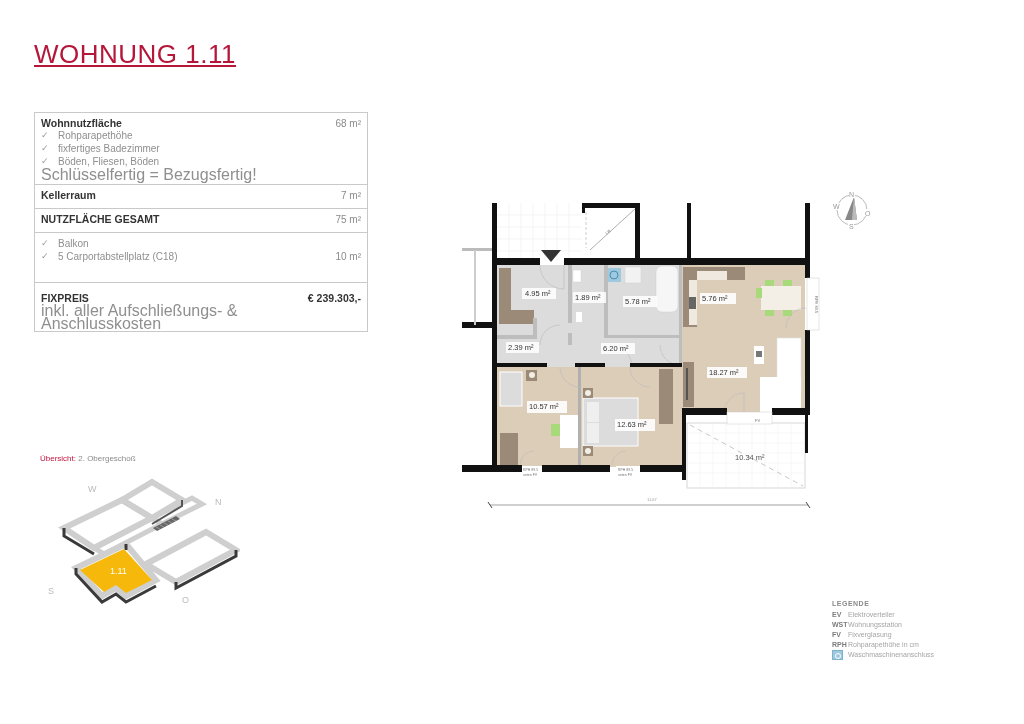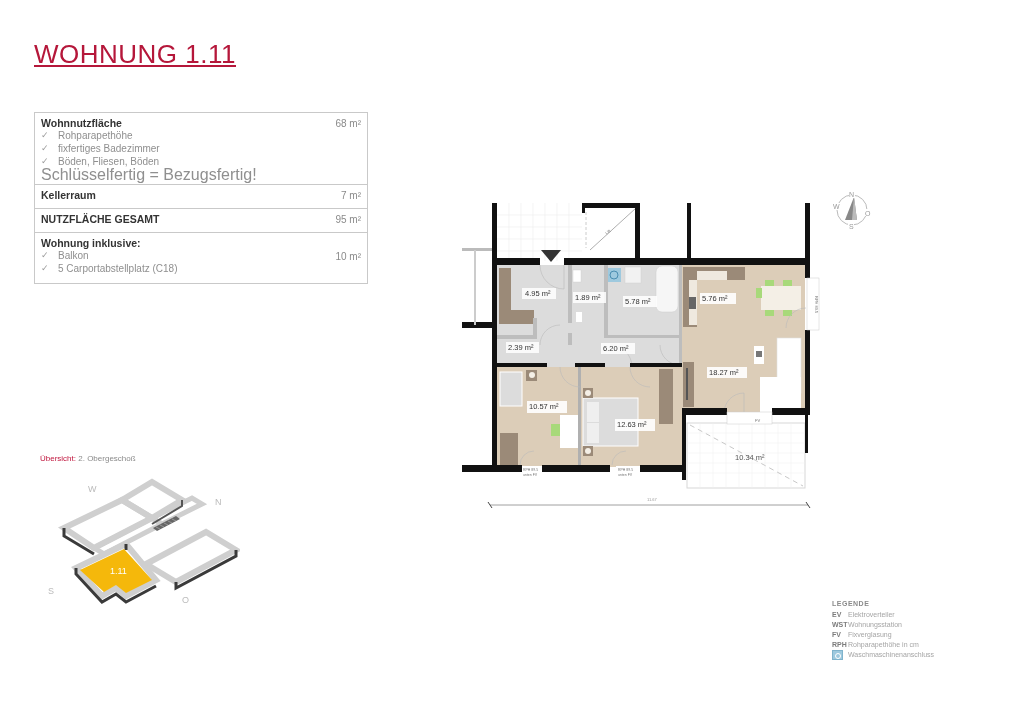--- a/index.html
+++ b/index.html
@@ -68,34 +68,40 @@
   </div>
   <div class="row r2">
     <div class="row-head">
       <span class="label-bold">Kellerraum</span>
       <span class="value">7 m²</span>
     </div>
   </div>
   <div class="row r3">
     <div class="row-head">
       <span class="label-bold">NUTZFLÄCHE GESAMT</span>
-      <span class="value">95 m²</span>
+      <span class="value">75 m²</span>
     </div>
   </div>
   <div class="row r4">
-    <div class="label-bold">Wohnung inklusive:</div>
     <div class="check-item">
         <span class="chk">✓</span>
         <span>Balkon</span>
       </div>
     <div class="check-item">
         <span class="chk">✓</span>
         <span>5 Carportabstellplatz (C18)</span>
       </div>
     <span class="value balkon-val">10 m²</span>
+  </div>
+  <div class="row r5">
+    <div class="row-head">
+      <span class="label-bold">FIXPREIS</span>
+      <span class="value dark">€ 239.303,-</span>
+    </div>
+    <div class="plain-sub">inkl. aller Aufschließungs- &amp; Anschlusskosten</div>
   </div>
 </div>
 
 <div class="overview-label">
   <span class="red">Übersicht:</span>
   <span>2. Obergeschoß</span>
 </div>
 
 <svg class="overview" viewBox="0 0 200 140">
   <g>

